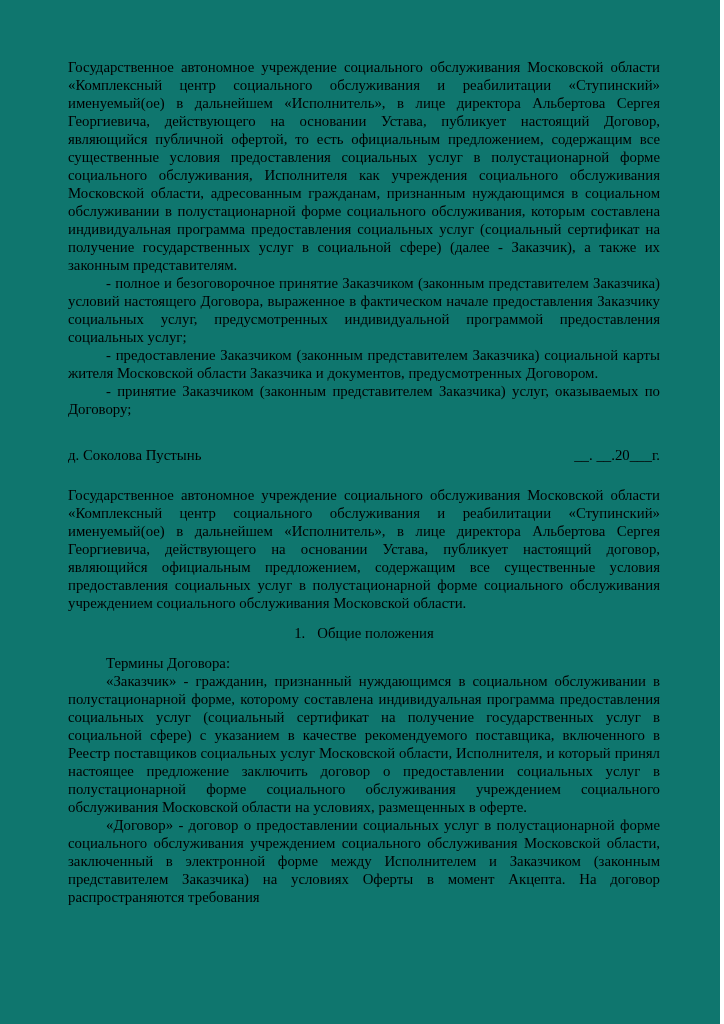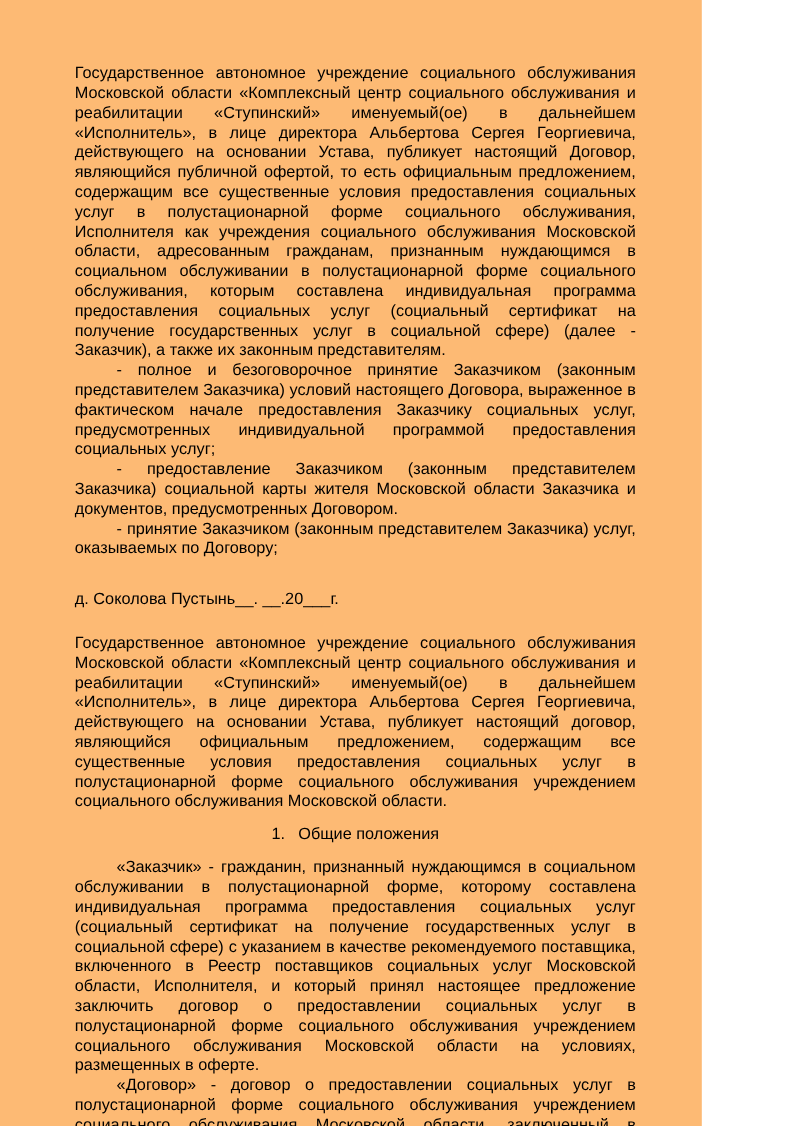--- a/index.html
+++ b/index.html
@@ -2,25 +2,25 @@
 <html lang="ru"><head>
 <meta charset="utf-8">
 <style>
   html, body {
     margin: 0;
     padding: 0;
     background: #ffffff;
   }
   .page {
     position: relative;
-    width: 638px;
+    width: 720px;
     height: 1024px;
-    background: #fdba74;
+    background: #0f766e;
     overflow: hidden;
-    font-family: Liberation Sans, sans-serif;
+    font-family: Liberation Serif, serif;
     color: #000000;
   }
   .content {
     padding: 58px 60px 0 68px;
   }
   p.doc {
     margin: 0;
     font-size: 14.8px;
     line-height: 18px;
     text-align: justify;
@@ -31,21 +31,21 @@
   .title {
     margin-top: 14px;
     text-align: center;
     font-weight: bold;
     font-size: 14.8px;
     line-height: 18px;
   }
   .dateline {
     margin-top: 28px;
     display: flex;
-    justify-content: flex-start;
+    justify-content: space-between;
     font-size: 14.8px;
     line-height: 18px;
   }
   .offer-par {
     margin-top: 22px !important;
   }
   .heading {
     margin-top: 12px;
     margin-bottom: 12px;
     text-align: center;
@@ -77,20 +77,21 @@
       <span>д. Соколова Пустынь</span>
       <span>__. __.20___г.</span>
     </div>
 
     <p class="doc offer-par">Государственное автономное учреждение социального обслуживания Московской области «Комплексный центр социального обслуживания и реабилитации «Ступинский» именуемый(ое) в дальнейшем «Исполнитель», в лице директора Альбертова Сергея Георгиевича, действующего на основании Устава, публикует настоящий договор, являющийся официальным предложением, содержащим все существенные условия предоставления социальных услуг в полустационарной форме социального обслуживания учреждением социального обслуживания Московской области.</p>
 
     <div class="heading">
       <span class="num">1.</span><span>Общие положения</span>
     </div>
 
+    <p class="doc ind">Термины Договора:</p>
 
     <p class="doc ind">«Заказчик» - гражданин, признанный нуждающимся в социальном обслуживании в полустационарной форме, которому составлена индивидуальная программа предоставления социальных услуг (социальный сертификат на получение государственных услуг в социальной сфере) с указанием в качестве рекомендуемого поставщика, включенного в Реестр поставщиков социальных услуг Московской области, Исполнителя, и который принял настоящее предложение заключить договор о предоставлении социальных услуг в полустационарной форме социального обслуживания учреждением социального обслуживания Московской области на условиях, размещенных в оферте.</p>
 
 
     <p class="doc ind">«Договор» - договор о предоставлении социальных услуг в полустационарной форме социального обслуживания учреждением социального обслуживания Московской области, заключенный в электронной форме между Исполнителем и Заказчиком (законным представителем Заказчика) на условиях Оферты в момент Акцепта. На договор распространяются требования</p>
 
   </div>
 </div>
 
 </body></html>

